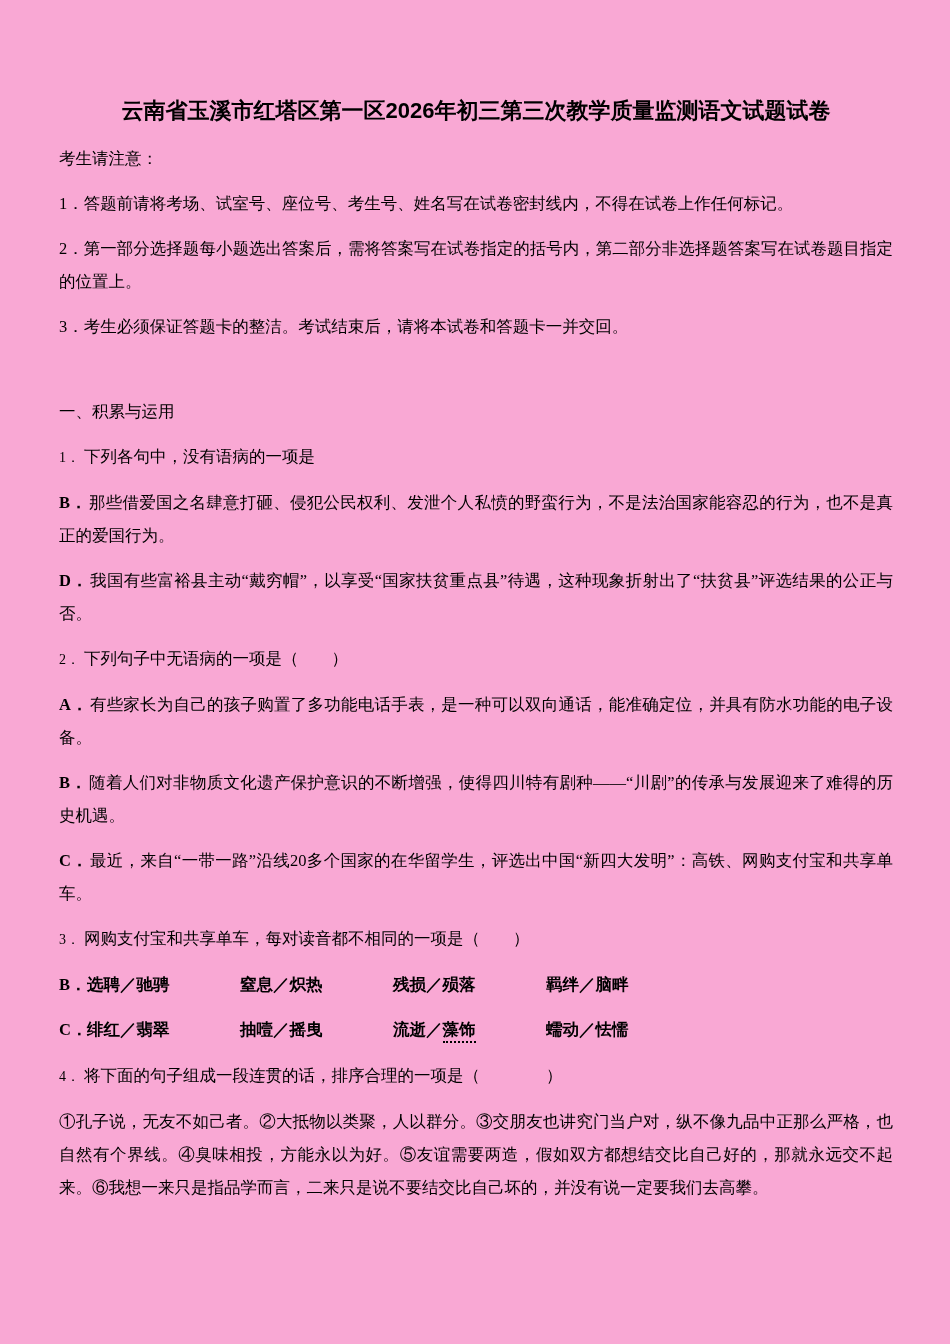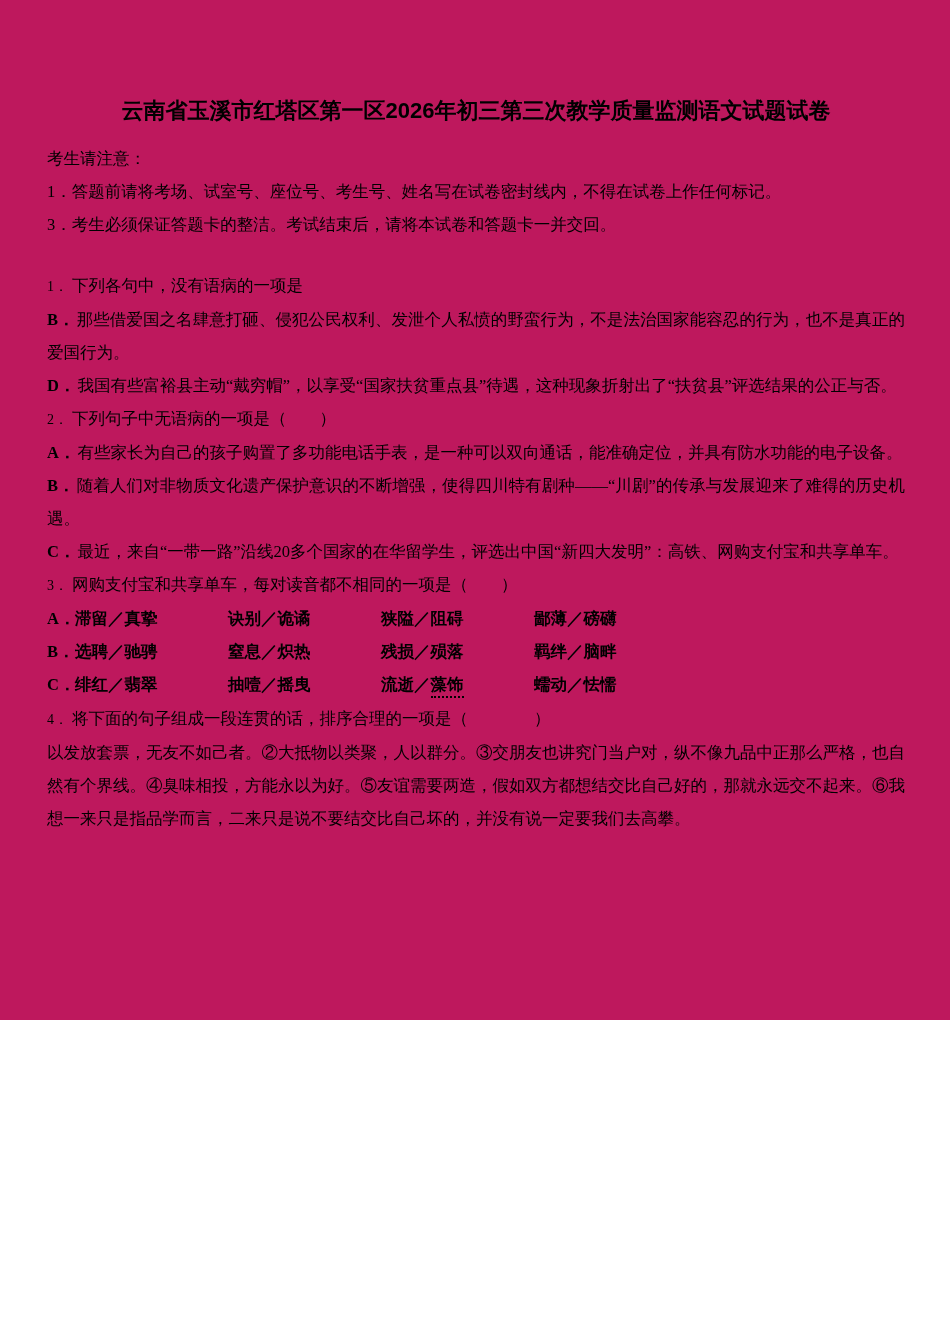--- a/index.html
+++ b/index.html
@@ -1,75 +1,74 @@
 <!DOCTYPE html>
 <html><head>
 <meta charset="utf-8">
 <style>
   html, body { margin: 0; padding: 0; background: #ffffff; }
   .page {
     width: 950px;
-    height: 1020px;
+    height: 1344px;
     box-sizing: border-box;
     padding: 96px 45px 0 47px;
-    background: #be185d;
+    background: #f9a8d4;
     color: #000000;
     font-family: "Liberation Serif", serif;
     font-size: 16.5px;
     line-height: 33px;
     overflow: hidden;
   }
   .title {
     font-family: "Liberation Sans", sans-serif;
     font-size: 22px;
     font-weight: 700;
     text-align: center;
     line-height: 30px;
     margin: 0 0 16px 0;
   }
-  p { margin: 0; text-align: justify; }
+  p { margin: 12px; text-align: justify; }
   .gap { height: 28px; }
   .q-num { font-size: 14px; margin-right: 4px; }
   .opt-label { font-weight: 700; margin-right: 2px; }
   .q3-row { font-weight: 700; }
   .q3-row .opt-label { display: inline-block; width: 28px; margin-right: 0; }
   .pair { display: inline-block; width: 153px; }
   .pair.pair-last { width: auto; }
   .u-dots { border-bottom: 2px dotted #000; padding-bottom: 1px; font-family: Liberation Mono, monospace; }
 </style>
 </head>
 <body>
 
 <div class="page">
 
   <h1 class="title">云南省玉溪市红塔区第一区2026年初三第三次教学质量监测语文试题试卷</h1>
 
   <p>考生请注意：</p>
   <p>1．答题前请将考场、试室号、座位号、考生号、姓名写在试卷密封线内，不得在试卷上作任何标记。</p>
+  <p>2．第一部分选择题每小题选出答案后，需将答案写在试卷指定的括号内，第二部分非选择题答案写在试卷题目指定的位置上。</p>
   <p>3．考生必须保证答题卡的整洁。考试结束后，请将本试卷和答题卡一并交回。</p>
 
   <div class="gap"></div>
 
+  <p>一、积累与运用</p>
 
   <p><span class="q-num">1．</span><span>下列各句中，没有语病的一项是</span></p>
   <p class="option"><span class="opt-label">B．</span><span>那些借爱国之名肆意打砸、侵犯公民权利、发泄个人私愤的野蛮行为，不是法治国家能容忍的行为，也不是真正的爱国行为。</span></p>
   <p class="option"><span class="opt-label">D．</span><span>我国有些富裕县主动“戴穷帽”，以享受“国家扶贫重点县”待遇，这种现象折射出了“扶贫县”评选结果的公正与否。</span></p>
 
   <p><span class="q-num">2．</span><span>下列句子中无语病的一项是（　　）</span></p>
   <p class="option"><span class="opt-label">A．</span><span>有些家长为自己的孩子购置了多功能电话手表，是一种可以双向通话，能准确定位，并具有防水功能的电子设备。</span></p>
   <p class="option"><span class="opt-label">B．</span><span>随着人们对非物质文化遗产保护意识的不断增强，使得四川特有剧种——“川剧”的传承与发展迎来了难得的历史机遇。</span></p>
   <p class="option"><span class="opt-label">C．</span><span>最近，来自“一带一路”沿线20多个国家的在华留学生，评选出中国“新四大发明”：高铁、网购支付宝和共享单车。</span></p>
 
   <p><span class="q-num">3．</span><span>网购支付宝和共享单车，每对读音都不相同的一项是（　　）</span></p>
   <p class="q3-row">
-    <span class="opt-label">A．</span><span class="pair">滞留／真挚</span><span class="pair">诀别／诡谲</span><span class="pair">狭隘／阻碍</span><span class="pair pair-last">鄙薄／磅礴</span>
-  </p>
-  <p class="q3-row">
     <span class="opt-label">B．</span><span class="pair">选聘／驰骋</span><span class="pair">窒息／炽热</span><span class="pair">残损／殒落</span><span class="pair pair-last">羁绊／脑畔</span>
   </p>
   <p class="q3-row">
     <span class="opt-label">C．</span><span class="pair">绯红／翡翠</span><span class="pair">抽噎／摇曳</span><span class="pair"><span>流逝／</span><span class="u-dots">藻饰</span></span><span class="pair pair-last">蠕动／怯懦</span>
   </p>
 
   <p><span class="q-num">4．</span><span>将下面的句子组成一段连贯的话，排序合理的一项是（　　　　）</span></p>
-  <p>以发放套票，无友不如己者。②大抵物以类聚，人以群分。③交朋友也讲究门当户对，纵不像九品中正那么严格，也自然有个界线。④臭味相投，方能永以为好。⑤友谊需要两造，假如双方都想结交比自己好的，那就永远交不起来。⑥我想一来只是指品学而言，二来只是说不要结交比自己坏的，并没有说一定要我们去高攀。</p>
+  <p>①孔子说，无友不如己者。②大抵物以类聚，人以群分。③交朋友也讲究门当户对，纵不像九品中正那么严格，也自然有个界线。④臭味相投，方能永以为好。⑤友谊需要两造，假如双方都想结交比自己好的，那就永远交不起来。⑥我想一来只是指品学而言，二来只是说不要结交比自己坏的，并没有说一定要我们去高攀。</p>
 
 </div>
 
 </body></html>

